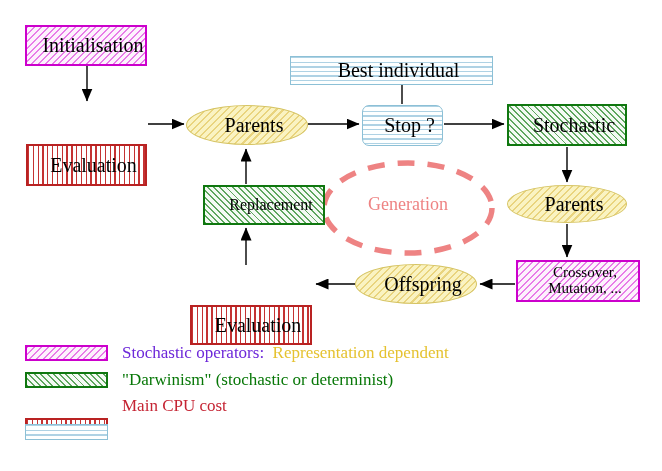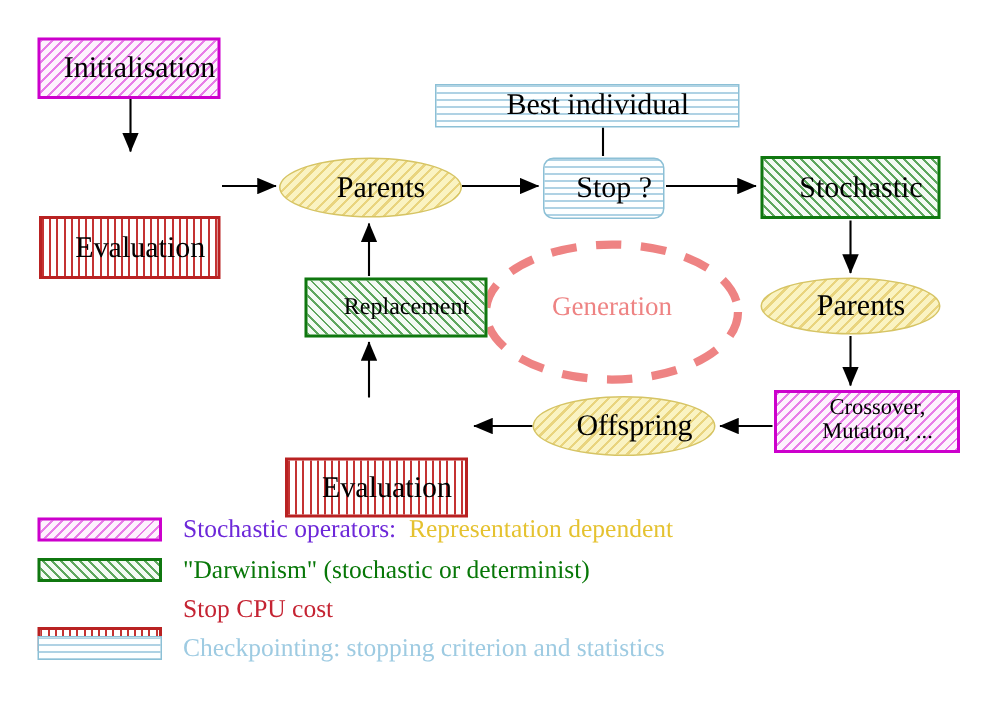--- a/index.html
+++ b/index.html
@@ -116,21 +116,20 @@
     <div class="legend-text"><span class="t-magenta">Stochastic operators:</span>&nbsp;&nbsp;<span class="t-gold">Representation dependent</span></div>
   </div>
 
   <div class="legend-row" style="top:371px;">
     <div class="swatch hatch-green"></div>
     <div class="legend-text t-green">"Darwinism" (stochastic or determinist)</div>
   </div>
 
   <div class="legend-row" style="top:397px;">
     <div class="swatch stripe-red"></div>
-    <div class="legend-text t-red">Stop CPU cost</div>
+    <div class="legend-text t-red">Main CPU cost</div>
   </div>
 
   <div class="legend-row" style="top:423px;">
     <div class="swatch stripe-cyan"></div>
-    <div class="legend-text t-cyan">Checkpointing: stopping criterion and statistics</div>
   </div>
 
 </div>
 
 </body></html>

